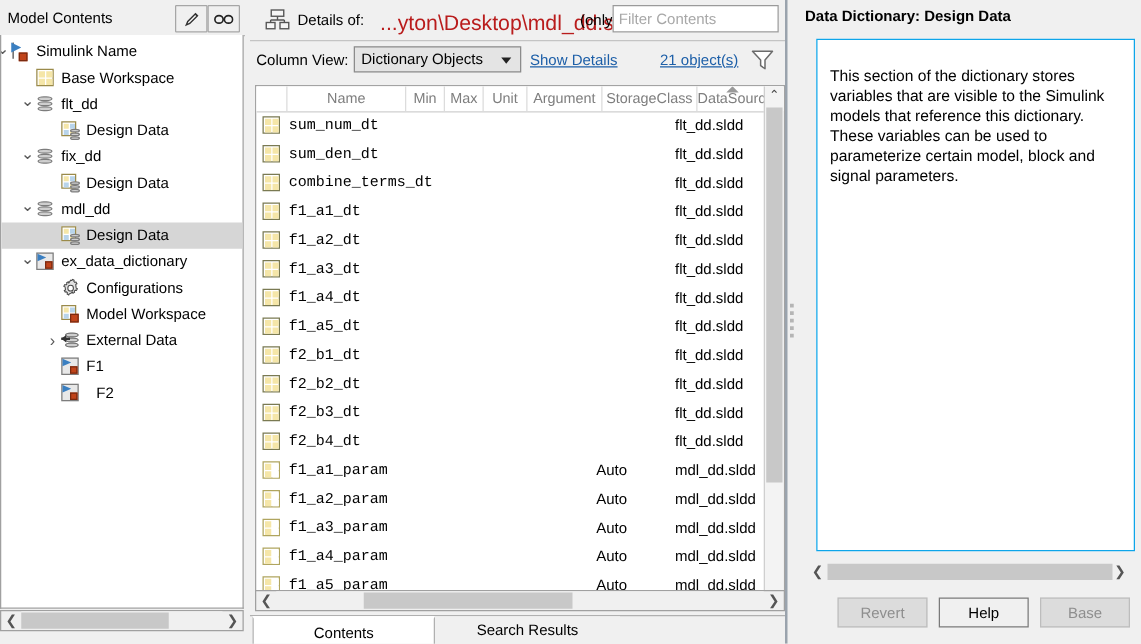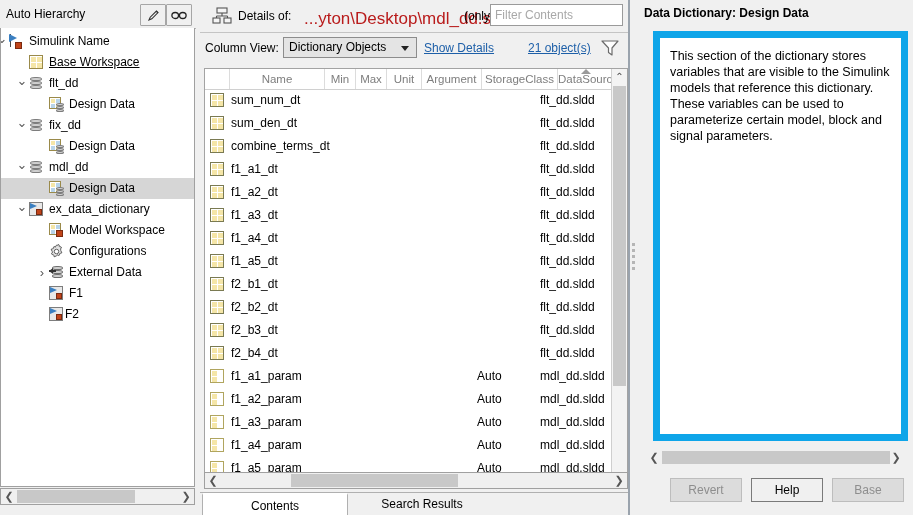--- a/index.html
+++ b/index.html
@@ -140,21 +140,21 @@
     position:relative;height:20px;background:#fff;border-bottom:1px solid #d0d0d0;
     font-size:11.5px;color:#7e7e7e;
   }
   .th{position:absolute;top:0;height:20px;line-height:20px;text-align:center;border-right:1px solid #dcdcdc;box-sizing:border-box;overflow:hidden;}
   .th.last{border-right:none;}
   .sort-caret{position:absolute;top:0;left:50%;margin-left:-5px;width:0;height:0;border-left:5px solid transparent;border-right:5px solid transparent;border-bottom:5px solid #9a9a9a;}
 
   .tbody{position:absolute;left:0;top:20px;right:0;bottom:0;overflow:hidden;}
   .tr{position:relative;height:23px;line-height:23px;font-size:12px;}
   .cell-icon{position:absolute;left:5px;top:4px;width:15px;height:15px;}
-  .cell-name{position:absolute;left:26px;top:0;}
+  .cell-name{position:absolute;left:26px;top:0;font-family:Liberation Mono, monospace;}
   .cell-arg{position:absolute;left:272px;top:0;width:60px;text-align:left;}
   .cell-ds{position:absolute;left:335px;top:0;}
 
   .vscroll{
     position:absolute;right:0;top:0;width:15px;bottom:0;background:#f3f3f3;border-left:1px solid #cfcfcf;
   }
   .vs-arrow{position:absolute;left:0;width:15px;height:16px;text-align:center;line-height:16px;font-size:10px;color:#444;cursor:pointer;user-select:none;}
   .vs-arrow.up{top:0;}
   .vs-arrow.down{bottom:0;}
   .vs-thumb{position:absolute;left:1px;width:13px;background:#c8c8c8;cursor:pointer;}
@@ -175,41 +175,41 @@
   .splitter{position:absolute;left:628px;top:0;width:10px;height:515px;background:#f0f0f0;cursor:col-resize;}
   .splitter .grip{position:absolute;left:4px;top:243px;width:3px;height:29px;}
   .splitter .grip i{display:block;width:3px;height:3px;background:#b5b5b5;margin-bottom:3px;}
   .splitter .bar{position:absolute;left:0;top:0;width:2px;height:515px;background:#9aa3ad;}
 
   
   .right-panel{position:absolute;left:638px;top:0;width:275px;height:515px;background:#f0f0f0;}
   .rp-title{position:absolute;left:6px;top:6px;font-size:12px;font-weight:bold;color:#000;}
   .rp-box{
     position:absolute;left:15px;top:31px;width:255px;height:410px;
-    background:#fff;border:7px solid #0ea5e9;box-sizing:border-box;padding:10px 10px;
+    background:#fff;border:1px solid #0ea5e9;box-sizing:border-box;padding:21px 10px;
     font-size:12.5px;line-height:16px;color:#000;
   }
   .rp-hscroll{position:absolute;left:8px;top:449px;width:258px;height:17px;border:none;background:transparent;}
   .rp-hscroll .hs-thumb{background:#c8c8c8;}
   .rp-btns{position:absolute;left:0;top:478px;width:275px;height:28px;}
   .btn{
     position:absolute;top:0;height:24px;line-height:22px;text-align:center;font-size:12px;
     box-sizing:border-box;border:1px solid #9e9e9e;background:#dcdcdc;cursor:pointer;
   }
   .btn.disabled{color:#8e8e8e;background:#dcdcdc;border-color:#bdbdbd;}
   .btn.normal{color:#000;background:#f0f0f0;border:1px solid #7a7a7a;}
 </style>
 </head>
 <body>
 
 <div class="app">
 
   <div class="left-panel">
     <div class="lp-header">
-      <div class="lp-title">Auto Hierarchy</div>
+      <div class="lp-title">Model Contents</div>
       <div class="hdr-btn b1">
         <svg width="15" height="15" viewBox="0 0 15 15">
           <path d="M3 12 L4.2 9.2 L10.4 3 L12 4.6 L5.8 10.8 Z" fill="none" stroke="#333" stroke-width="1.1"></path>
           <path d="M10.2 3.2 L11.8 4.8" stroke="#333" stroke-width="1.1"></path>
         </svg>
       </div>
       <div class="hdr-btn b2">
         <svg width="16" height="13" viewBox="0 0 16 13">
           <ellipse cx="4.2" cy="6.5" rx="3.3" ry="3" fill="none" stroke="#222" stroke-width="1.3"></ellipse>
           <ellipse cx="11.8" cy="6.5" rx="3.3" ry="3" fill="none" stroke="#222" stroke-width="1.3"></ellipse>
@@ -233,21 +233,21 @@
           </div>
           <div class="trow">
             <div class="ticon" style="left: 28px;">
               <div class="ic-grid">
                 <i class="q q1 yel"></i>
                 <i class="q q2 yel"></i>
                 <i class="q q3 yel"></i>
                 <i class="q q4 yel"></i>
               </div>
             </div>
-            <div class="tlabel" style="left: 48px; text-decoration: underline;">Base Workspace</div>
+            <div class="tlabel" style="left: 48px;">Base Workspace</div>
           </div>
           <div class="trow">
             <div class="twist" style="left: 14px; font-size: 13px; line-height: 15px;">⌄</div>
             <div class="ticon" style="left: 28px;">
               <div class="ic-db">
                 <div class="lay l3"></div>
                 <div class="lay l2"></div>
                 <div class="lay l1"></div>
               </div>
             </div>
@@ -335,42 +335,42 @@
               <div class="ic-mdl">
                 <div class="fr"></div>
                 <div class="fl"></div>
                 <div class="bk"></div>
               </div>
             </div>
             <div class="tlabel" style="left: 48px;">ex_data_dictionary</div>
           </div>
           <div class="trow">
             <div class="ticon" style="left: 48px;">
+              <svg class="ic-gear" viewBox="0 0 16 16">
+                <path d="M8 1.2l1.1.25.5-1 1.4.8-.25 1.05.8.8 1.05-.25.8 1.4-1 .5L12.55 7l.25 1.1 1 .5-.8 1.4-1.05-.25-.8.8.25 1.05-1.4.8-.5-1L8 12.55l-1.1.25-.5 1-1.4-.8.25-1.05-.8-.8-1.05.25-.8-1.4 1-.5L3.45 8 3.2 6.9l-1-.5.8-1.4 1.05.25.8-.8L4.6 3.4l1.4-.8.5 1z" fill="#e2e2e2" stroke="#4a4a4a" stroke-width="0.9"></path>
+                <circle cx="8" cy="8" r="2.4" fill="#fff" stroke="#4a4a4a" stroke-width="0.9"></circle>
+              </svg>
+            </div>
+            <div class="tlabel" style="left: 68px;">Configurations</div>
+          </div>
+          <div class="trow">
+            <div class="ticon" style="left: 48px;">
               <div class="ic-mws">
                 <div class="g">
                   <i class="yel" style="left:1px;top:1px"></i>
                   <i class="blu" style="left:6px;top:1px"></i>
                   <i class="blu" style="left:1px;top:6px"></i>
                   <i class="wht" style="left:6px;top:6px"></i>
                 </div>
                 <div class="bk"></div>
               </div>
             </div>
             <div class="tlabel" style="left: 68px;">Model Workspace</div>
           </div>
           <div class="trow">
-            <div class="ticon" style="left: 48px;">
-              <svg class="ic-gear" viewBox="0 0 16 16">
-                <path d="M8 1.2l1.1.25.5-1 1.4.8-.25 1.05.8.8 1.05-.25.8 1.4-1 .5L12.55 7l.25 1.1 1 .5-.8 1.4-1.05-.25-.8.8.25 1.05-1.4.8-.5-1L8 12.55l-1.1.25-.5 1-1.4-.8.25-1.05-.8-.8-1.05.25-.8-1.4 1-.5L3.45 8 3.2 6.9l-1-.5.8-1.4 1.05.25.8-.8L4.6 3.4l1.4-.8.5 1z" fill="#e2e2e2" stroke="#4a4a4a" stroke-width="0.9"></path>
-                <circle cx="8" cy="8" r="2.4" fill="#fff" stroke="#4a4a4a" stroke-width="0.9"></circle>
-              </svg>
-            </div>
-            <div class="tlabel" style="left: 68px;">Configurations</div>
-          </div>
-          <div class="trow">
             <div class="twist" style="left: 34px; font-size: 13px;">›</div>
             <div class="ticon" style="left: 48px;">
               <div class="ic-ext">
                 <div class="lay e3"></div>
                 <div class="lay e2"></div>
                 <div class="lay e1"></div>
                 <div class="arr"></div>
                 <div class="arrh"></div>
               </div>
             </div>
@@ -387,21 +387,21 @@
             <div class="tlabel" style="left: 68px;">F1</div>
           </div>
           <div class="trow">
             <div class="ticon" style="left: 48px;">
               <div class="ic-mdl">
                 <div class="fr"></div>
                 <div class="fl"></div>
                 <div class="bk"></div>
               </div>
             </div>
-            <div class="tlabel" style="left: 64px;">F2</div>
+            <div class="tlabel" style="left: 76px;">F2</div>
           </div>
         </div>
     </div>
 
     <div class="hscroll" style="left:0;top:488px;width:195px;">
       <div class="hs-arrow">❮</div>
       <div class="hs-track">
         <div class="hs-thumb" style="left:0;width:118px;"></div>
       </div>
       <div class="hs-arrow">❯</div>

